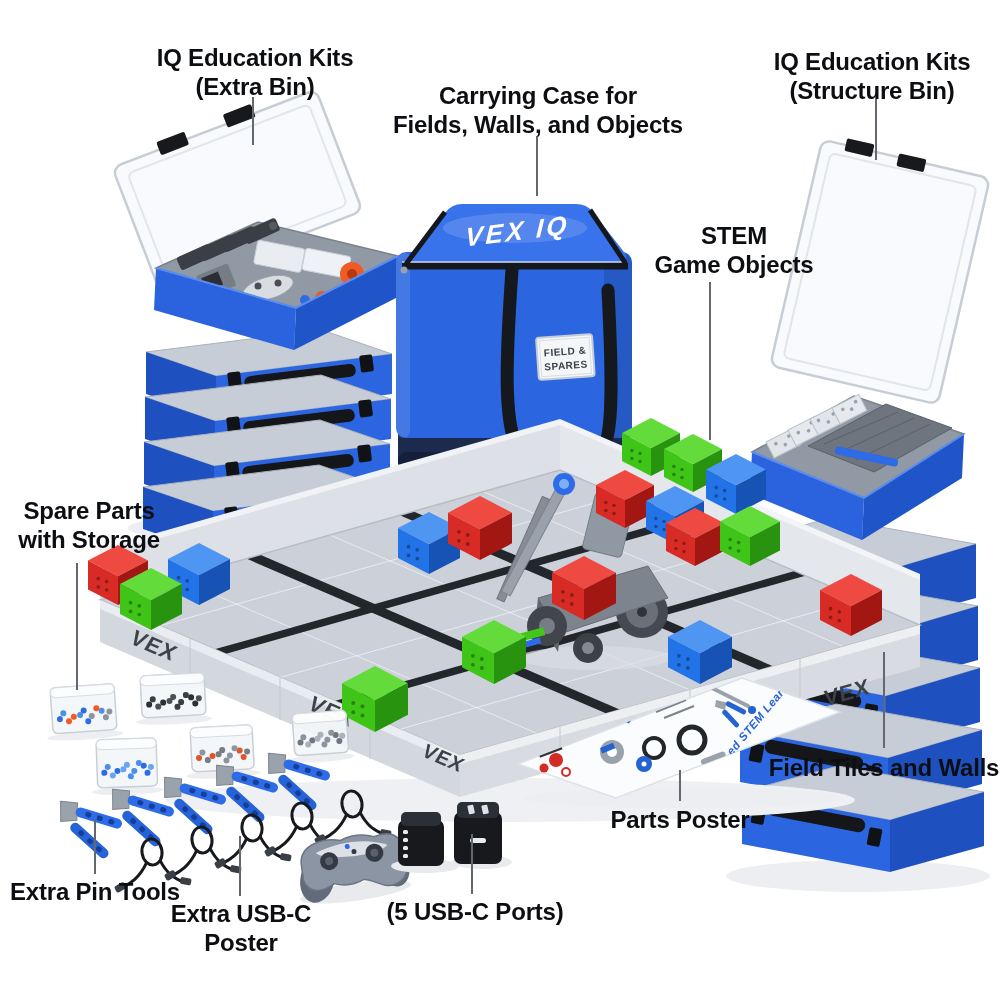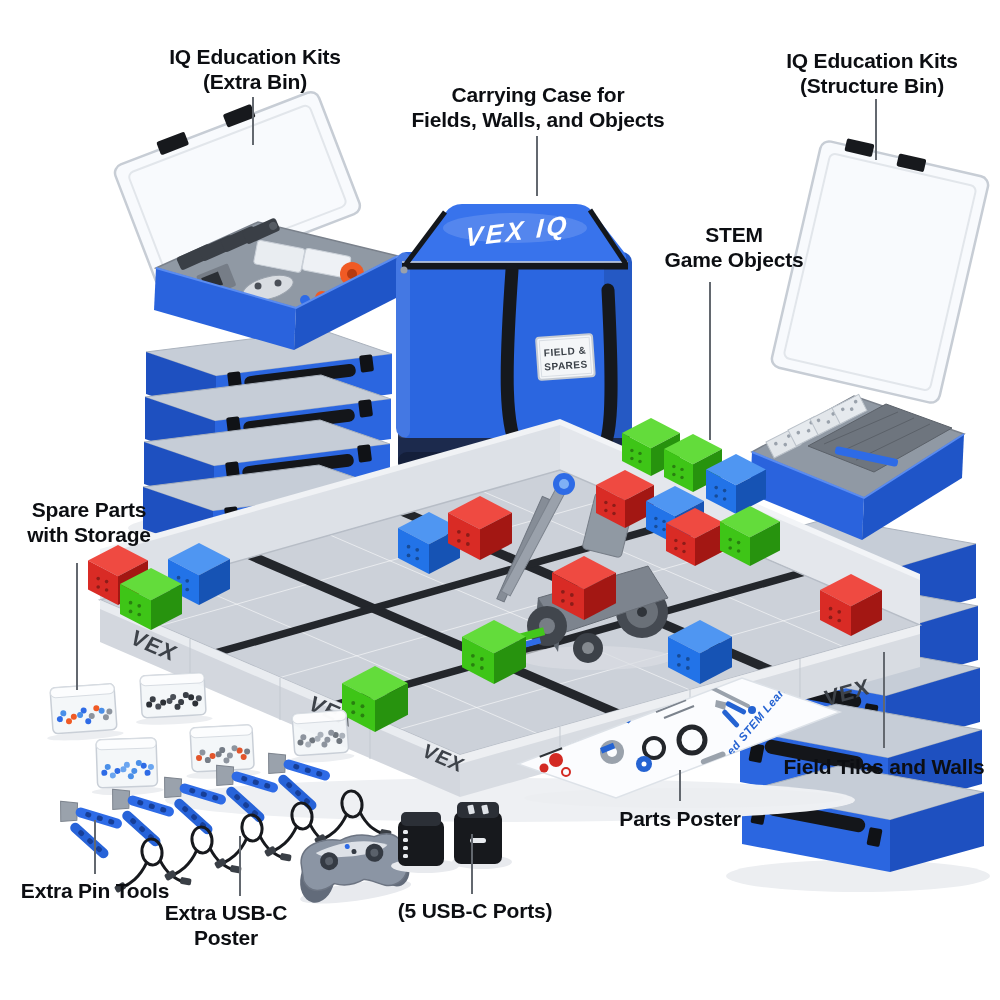--- a/index.html
+++ b/index.html
@@ -1,21 +1,21 @@
 <!DOCTYPE html>
 <html><head>
 <meta charset="utf-8">
 <style>
   html,body{margin:0;padding:0;background:#ffffff;}
   .stage{position:relative;width:1000px;height:1000px;background:#ffffff;overflow:hidden;
          font-family:"Liberation Sans",sans-serif;}
   svg.scene{position:absolute;left:0;top:0;width:1000px;height:1000px;
             font-family:"Liberation Sans",sans-serif;}
   .callout{position:absolute;transform:translateX(-50%);text-align:center;color:#0c0e12;
-           font-weight:700;font-size:21px;line-height:1.2;letter-spacing:-0.2px;white-space:nowrap;}
+           font-weight:700;font-size:24px;line-height:1.2;letter-spacing:-0.2px;white-space:nowrap;}
   .callout span{display:block;}
 </style>
 </head>
 <body>
 
 <div class="stage">
 <svg class="scene" viewBox="0 0 1000 1000">
   <defs>
     <clipPath id="posterClip">
           <polygon points="518,764 742,678 840,712 616,798"></polygon>
@@ -793,20 +793,20 @@
 </div>
 <div class="callout" style="left:884px;top:754px">
   <span>Field Tiles and Walls</span>
 </div>
 <div class="callout" style="left:680px;top:806px">
   <span>Parts Poster</span>
 </div>
 <div class="callout" style="left:95px;top:878px">
   <span>Extra Pin Tools</span>
 </div>
-<div class="callout" style="left:226px;top:900px">
+<div class="callout" style="left:241px;top:900px">
   <span>Extra USB-C</span>
   <span>Poster</span>
 </div>
 <div class="callout" style="left:475px;top:898px">
   <span>(5 USB-C Ports)</span>
 </div>
 </div>
 
 </body></html>

